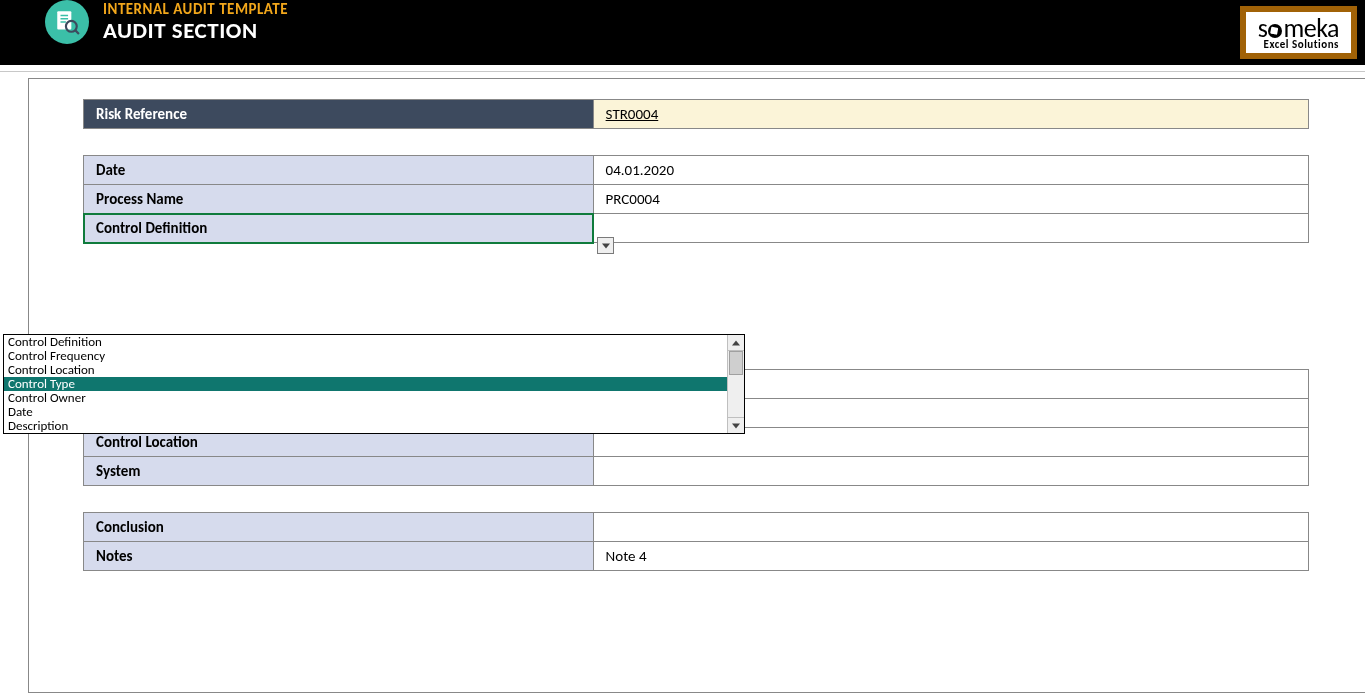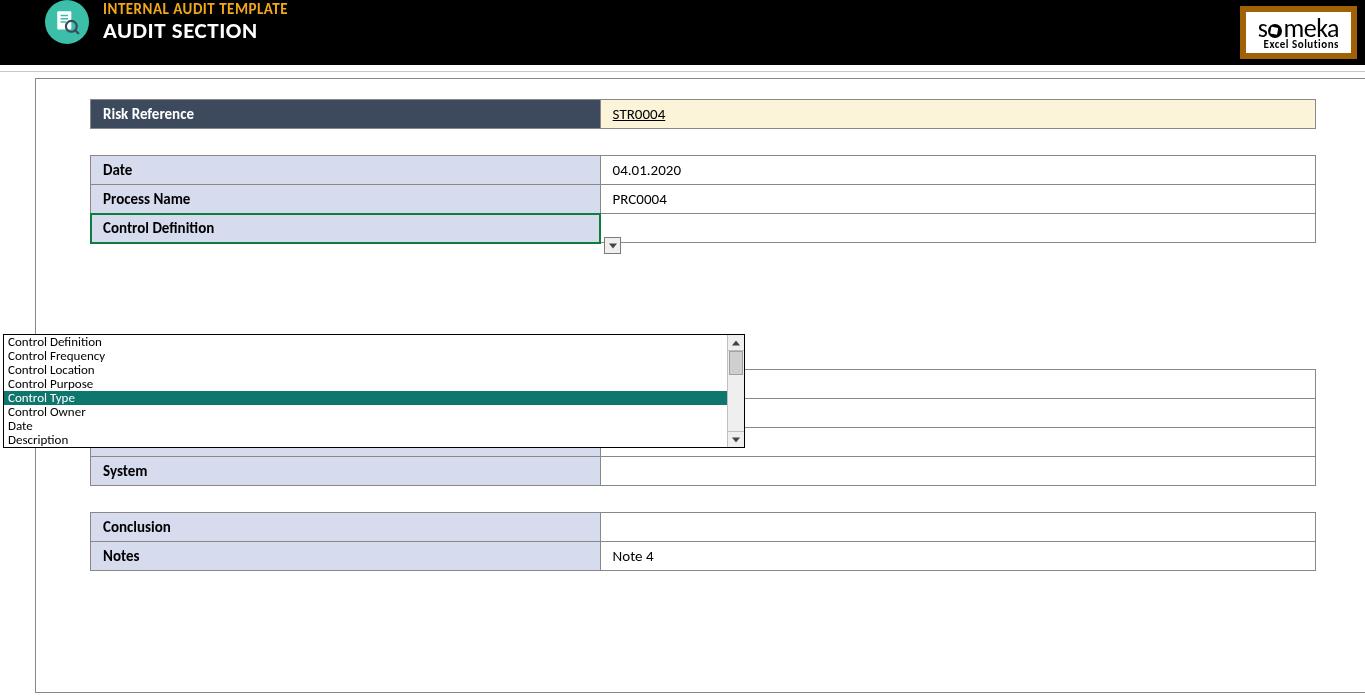--- a/index.html
+++ b/index.html
@@ -88,21 +88,21 @@
     color: #000;
     letter-spacing: 0.5px;
     margin-top: -2px;
     text-align: right;
   }
 
   .hr-thin { border-top: 1px solid #c8c8c8; margin-top: 6px; }
 
   .sheet-area {
     position: relative;
-    padding: 0 0 0 11px;
+    padding: 0 0 0 4px;
   }
   .sheet-border {
     border: 1px solid #888;
     margin: 6px 0 0 24px;
     width: 1338px;
     height: 615px;
     padding: 20px 30px 20px 54px;
     position: relative;
   }
 
@@ -321,21 +321,20 @@
         </svg>
     </div>
 
   </div>
 
   <div class="dd-list">
     <div class="dd-items">
       <div class="dd-item">Control Definition</div>
       <div class="dd-item">Control Frequency</div>
       <div class="dd-item">Control Location</div>
-      <div class="dd-item">Control Purpose</div>
       <div class="dd-item sel">Control Type</div>
       <div class="dd-item">Control Owner</div>
       <div class="dd-item">Date</div>
       <div class="dd-item">Description</div>
     </div>
     <div class="dd-scroll">
       <div class="arrow">
         <svg viewBox="0 0 10 6">
             <path d="M0 6 L5 0 L10 6 Z" fill="#444"></path>
           </svg>

